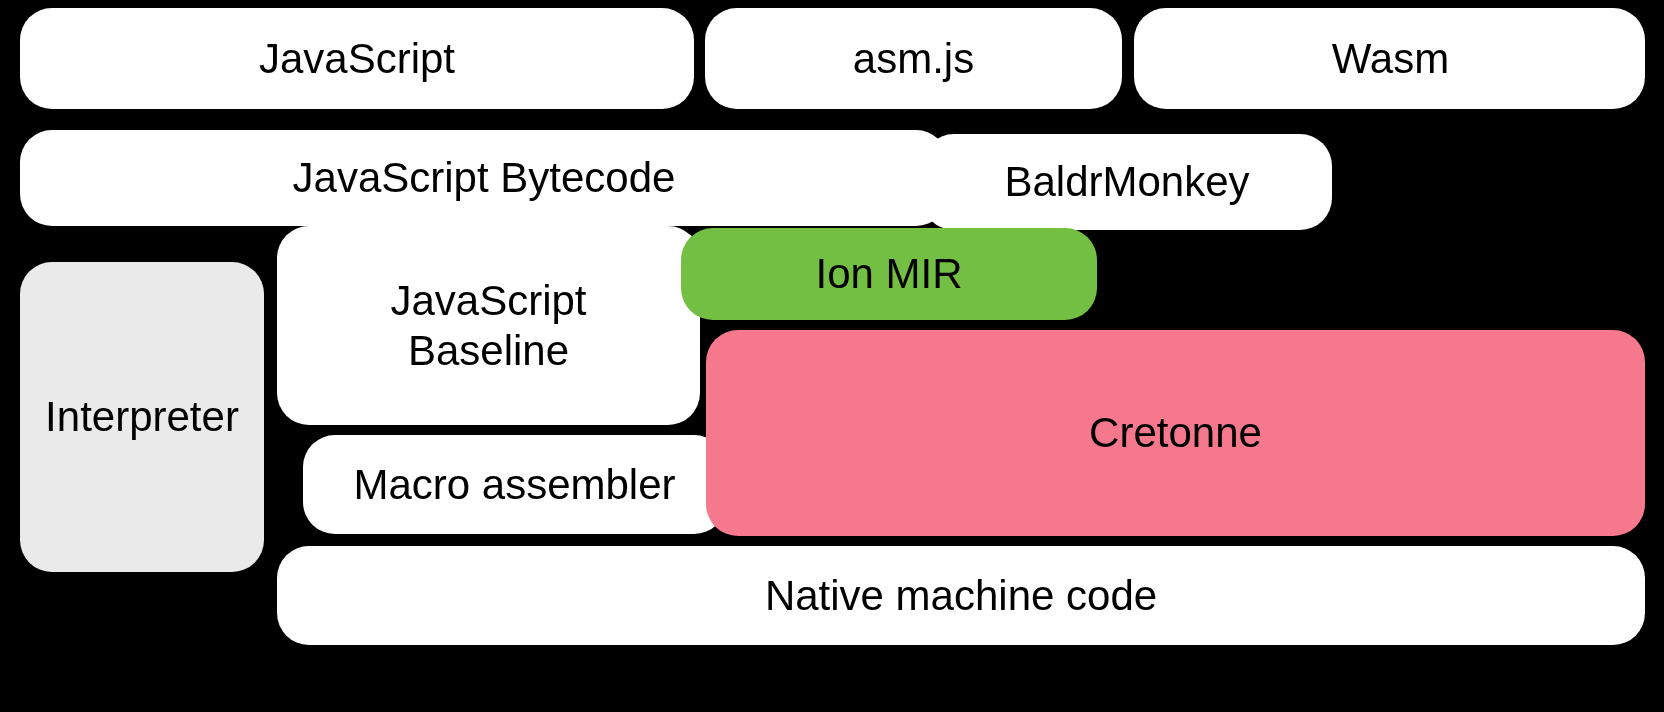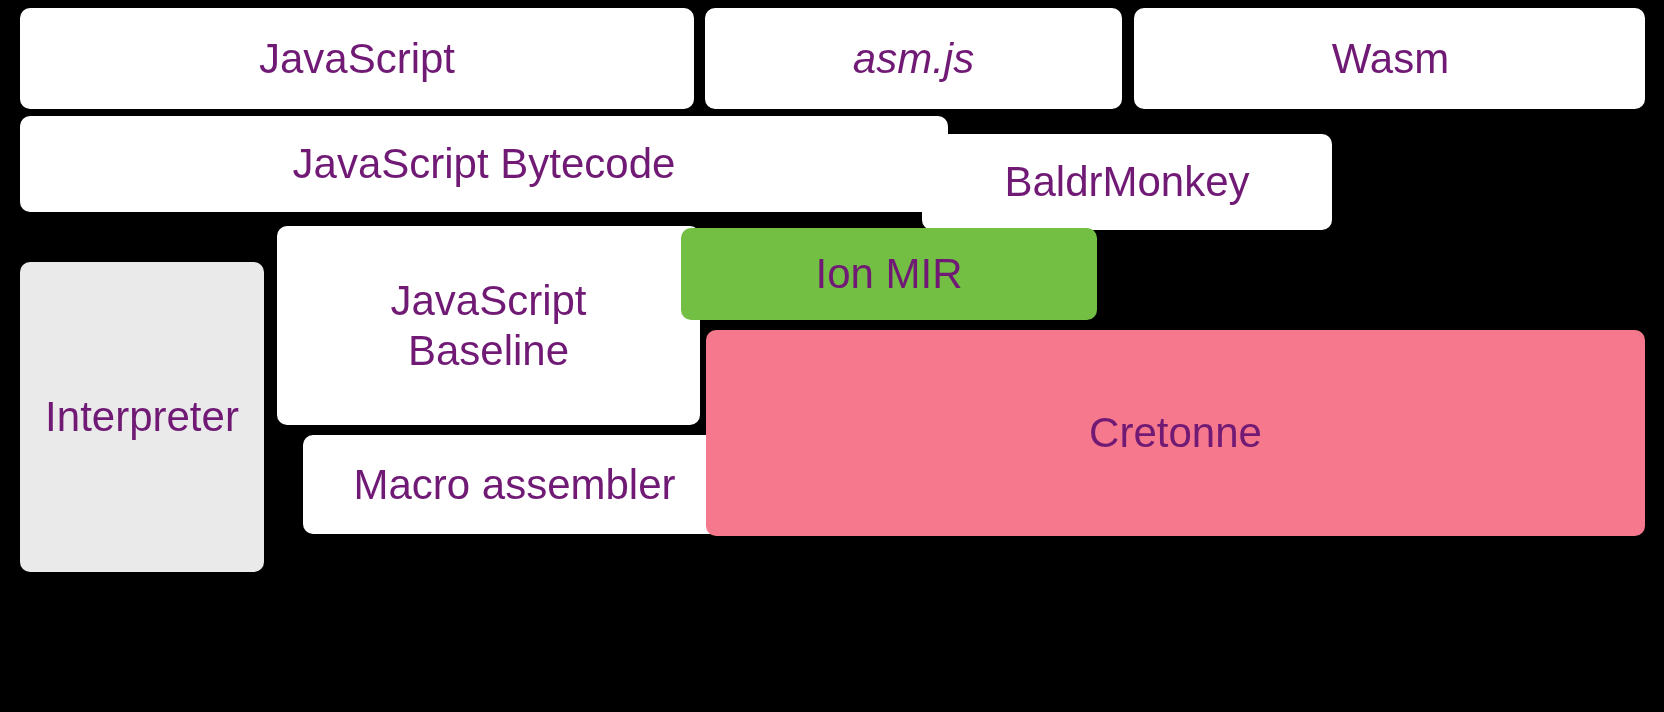--- a/index.html
+++ b/index.html
@@ -18,42 +18,42 @@
     background: #000000;
     overflow: hidden;
   }
   .box {
     position: absolute;
     box-sizing: border-box;
     display: flex;
     align-items: center;
     justify-content: center;
     text-align: center;
-    border-radius: 10px;
+    border-radius: 32px;
     background: #ffffff;
-    color: #701a75;
+    color: #000000;
     font-family: "Liberation Sans", sans-serif;
     font-size: 42px;
     font-weight: 400;
     line-height: 1.18;
     letter-spacing: 0px;
     white-space: pre-line;
     padding: 0 10px;
   }
   .box.gray   { background: #eaeaea; }
   .box.green  { background: #72bf44; }
   .box.pink   { background: #f5788c; }
 
   
   #box-javascript       { left: 20px;   top: 8px;   width: 674px;  height: 101px; }
-  #box-asmjs            { left: 705px;  top: 8px;   width: 417px;  height: 101px; font-style: italic; }
+  #box-asmjs            { left: 705px;  top: 8px;   width: 417px;  height: 101px; }
   #box-wasm             { left: 1134px; top: 8px;   width: 511px;  height: 101px; padding-left: 12px; }
 
   
-  #box-js-bytecode      { left: 20px;   top: 116px; width: 928px;  height: 96px; }
+  #box-js-bytecode      { left: 20px;   top: 130px; width: 928px;  height: 96px; }
   #box-baldrmonkey      { left: 922px;  top: 119px; width: 410px;  height: 96px; margin-top: 15px; }
 
   
   #box-interpreter      { left: 20px;   top: 226px; width: 244px;  height: 310px; margin-top: 36px; }
   #box-js-baseline      { left: 277px;  top: 226px; width: 423px;  height: 199px; }
   #box-macro-assembler  { left: 277px;  top: 435px; width: 423px;  height: 99px; margin-left: 26px;  }
   #box-ion-mir          { left: 681px;  top: 228px; width: 416px;  height: 92px;  }
   #box-cretonne         { left: 706px;  top: 330px; width: 939px;  height: 206px; }
 
   
@@ -78,14 +78,15 @@
 
   <div class="box" id="box-js-baseline">JavaScript
 Baseline</div>
 
   <div class="box" id="box-macro-assembler">Macro assembler</div>
 
   <div class="box green" id="box-ion-mir">Ion MIR</div>
 
   <div class="box pink" id="box-cretonne">Cretonne</div>
 
+  <div class="box" id="box-native-code">Native machine code</div>
 
 </div>
 
 </body></html>

